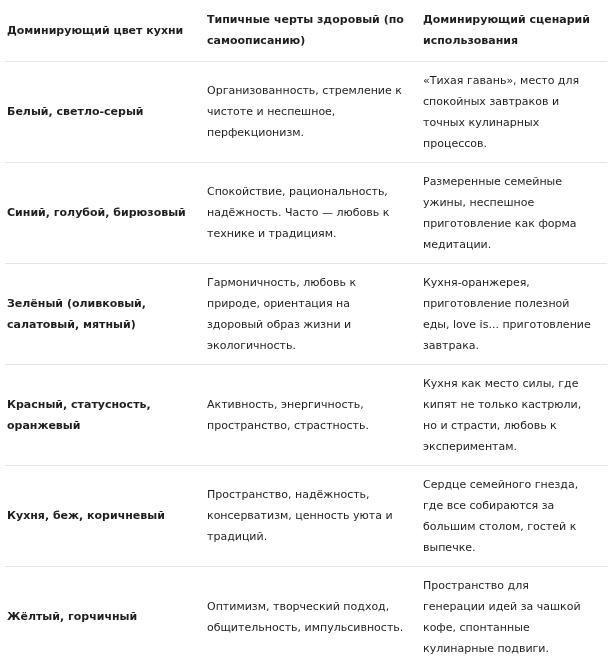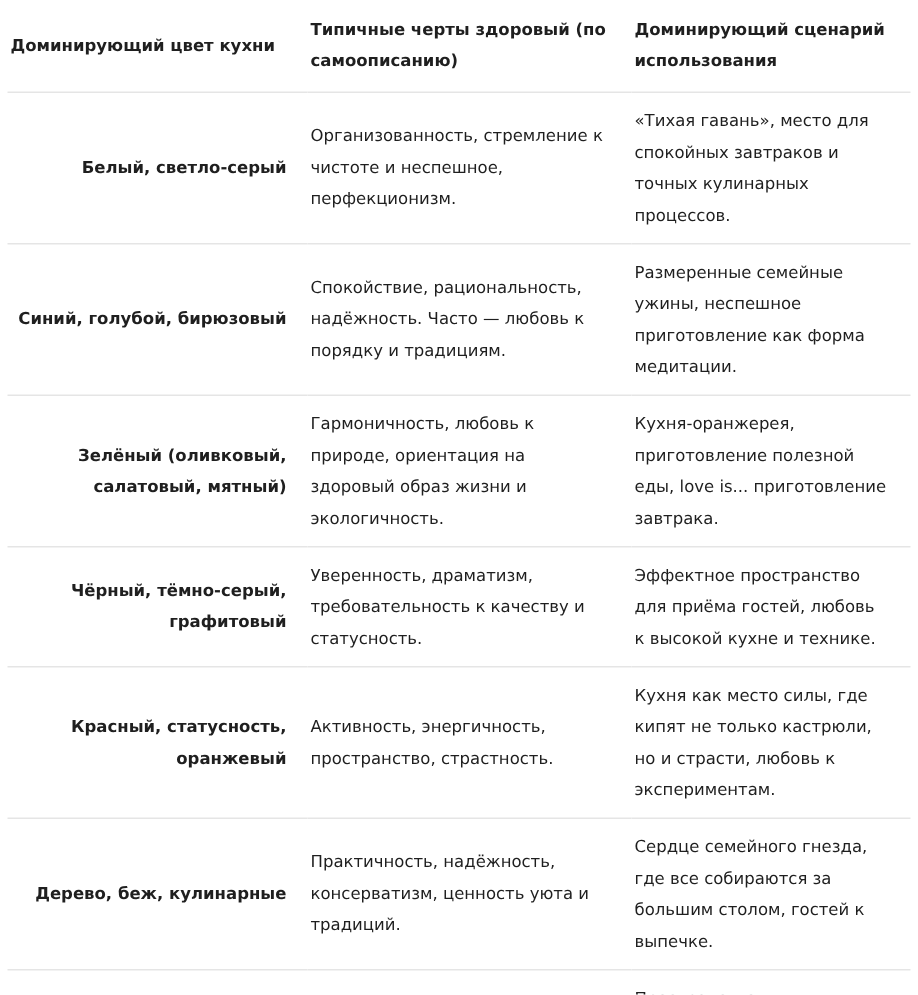--- a/index.html
+++ b/index.html
@@ -14,21 +14,21 @@
       color: #1f1f1f;
       table-layout: fixed;
     }
     th, td {
       text-align: left;
       vertical-align: middle;
       padding: 8px 14px 8px 2px;
       border-bottom: 1px solid #e5e5e5;
     }
     th { font-weight: 600; color: #1f1f1f; }
-    td.first { font-weight: 700; text-align: right; }
+    td.first { font-weight: 700; }
     col.c1 { width: 200px; }
     col.c2 { width: 216px; }
     col.c3 { width: 186px; }
     thead tr { height: 61px; margin-left: 44px; }
   </style>
 </head>
 <body>
 
 <div class="wrap">
   <table>
@@ -45,41 +45,36 @@
       </tr>
     </thead>
     <tbody>
       <tr style="height:77px">
         <td class="first">Белый, светло-серый</td>
         <td>Организованность, стремление к чистоте и неспешное, перфекционизм.</td>
         <td>«Тихая гавань», место для спокойных завтраков и точных кулинарных процессов.</td>
       </tr>
       <tr style="height:75px">
         <td class="first">Синий, голубой, бирюзовый</td>
-        <td>Спокойствие, рациональность, надёжность. Часто — любовь к порядку и традициям.</td>
+        <td>Спокойствие, рациональность, надёжность. Часто — любовь к технике и традициям.</td>
         <td>Размеренные семейные ужины, неспешное приготовление как форма медитации.</td>
       </tr>
       <tr style="height:98px">
         <td class="first">Зелёный (оливковый, салатовый, мятный)</td>
         <td>Гармоничность, любовь к природе, ориентация на здоровый образ жизни и экологичность.</td>
         <td>Кухня-оранжерея, приготовление полезной еды, love is... приготовление завтрака.</td>
       </tr>
-      <tr style="height:78px">
-        <td class="first">Чёрный, тёмно-серый, графитовый</td>
-        <td>Уверенность, драматизм, требовательность к качеству и статусность.</td>
-        <td>Эффектное пространство для приёма гостей, любовь к высокой кухне и технике.</td>
-      </tr>
       <tr style="height:97px">
         <td class="first">Красный, статусность, оранжевый</td>
         <td>Активность, энергичность, пространство, страстность.</td>
         <td>Кухня как место силы, где кипят не только кастрюли, но и страсти, любовь к экспериментам.</td>
       </tr>
       <tr style="height:77px">
-        <td class="first">Дерево, беж, кулинарные</td>
-        <td>Практичность, надёжность, консерватизм, ценность уюта и традиций.</td>
+        <td class="first">Кухня, беж, коричневый</td>
+        <td>Пространство, надёжность, консерватизм, ценность уюта и традиций.</td>
         <td>Сердце семейного гнезда, где все собираются за большим столом, гостей к выпечке.</td>
       </tr>
       <tr style="height:97px">
         <td class="first">Жёлтый, горчичный</td>
         <td>Оптимизм, творческий подход, общительность, импульсивность.</td>
         <td>Пространство для генерации идей за чашкой кофе, спонтанные кулинарные подвиги.</td>
       </tr>
     </tbody>
   </table>
 </div>

